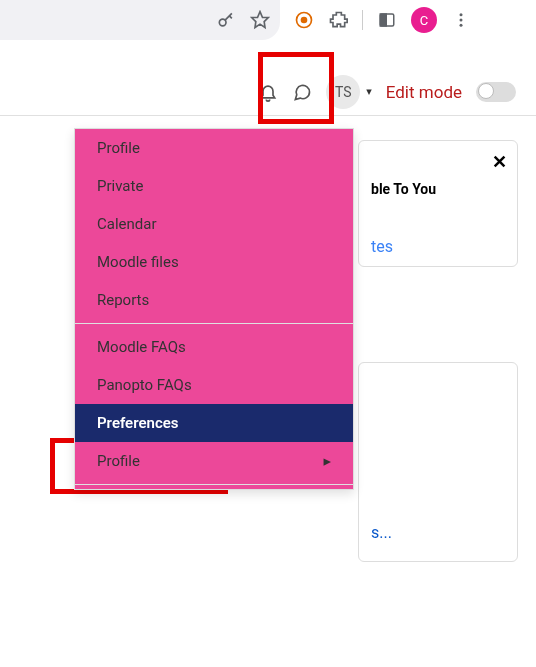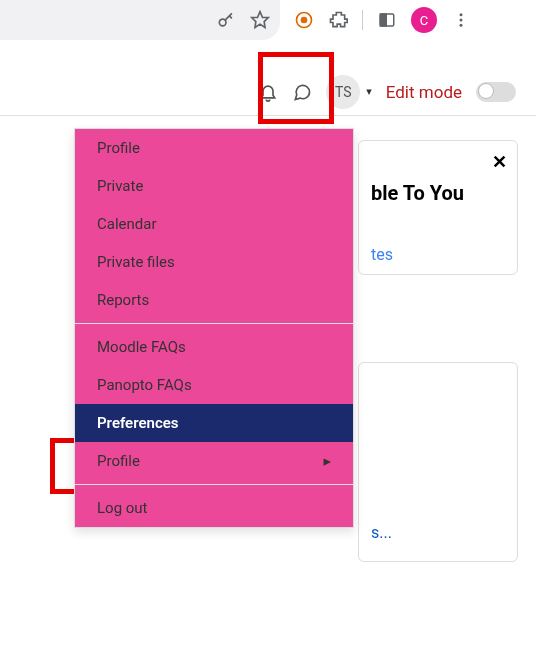--- a/index.html
+++ b/index.html
@@ -102,21 +102,21 @@
   .bgcard {
     position:absolute;
     left:358px; top:140px;
     width:160px;
     background:#fff;
     border:1px solid #ddd;
     border-radius:6px;
     padding:10px 12px;
   }
   .bgcard .close { position:absolute; right:10px; top:10px; font-weight:bold; font-size:18px; }
-  .bgcard h3 { font-size:20px; font-weight:700; margin-top:30px; }
+  .bgcard h3 { font-size:14px; font-weight:700; margin-top:30px; }
   .bgcard2 {
     position:absolute;
     left:358px; top:362px;
     width:160px; height:200px;
     background:#fff;
     border:1px solid #ddd;
     border-radius:6px;
     padding:10px 12px;
   }
   .partial { color:#3b82f6; font-size:16px; }
@@ -205,39 +205,36 @@
   <div class="item">
       <span>Profile</span>
     </div>
   <div class="item">
       <span>Private</span>
     </div>
   <div class="item">
       <span>Calendar</span>
     </div>
   <div class="item">
-      <span>Private files</span>
+      <span>Moodle files</span>
     </div>
   <div class="item">
       <span>Reports</span>
     </div>
   <div class="divider"></div>
   <div class="item">
       <span>Moodle FAQs</span>
     </div>
   <div class="item">
       <span>Panopto FAQs</span>
     </div>
   <div class="item highlight">
       <span>Preferences</span>
     </div>
   <div class="item">
     <span>Profile</span>
     <span>▸</span>
   </div>
   <div class="divider"></div>
-  <div class="item">
-      <span>Log out</span>
-    </div>
 </div>
 
 <div class="redbox redbox1"></div>
 <div class="redbox redbox2"></div>
 
 </body></html>

